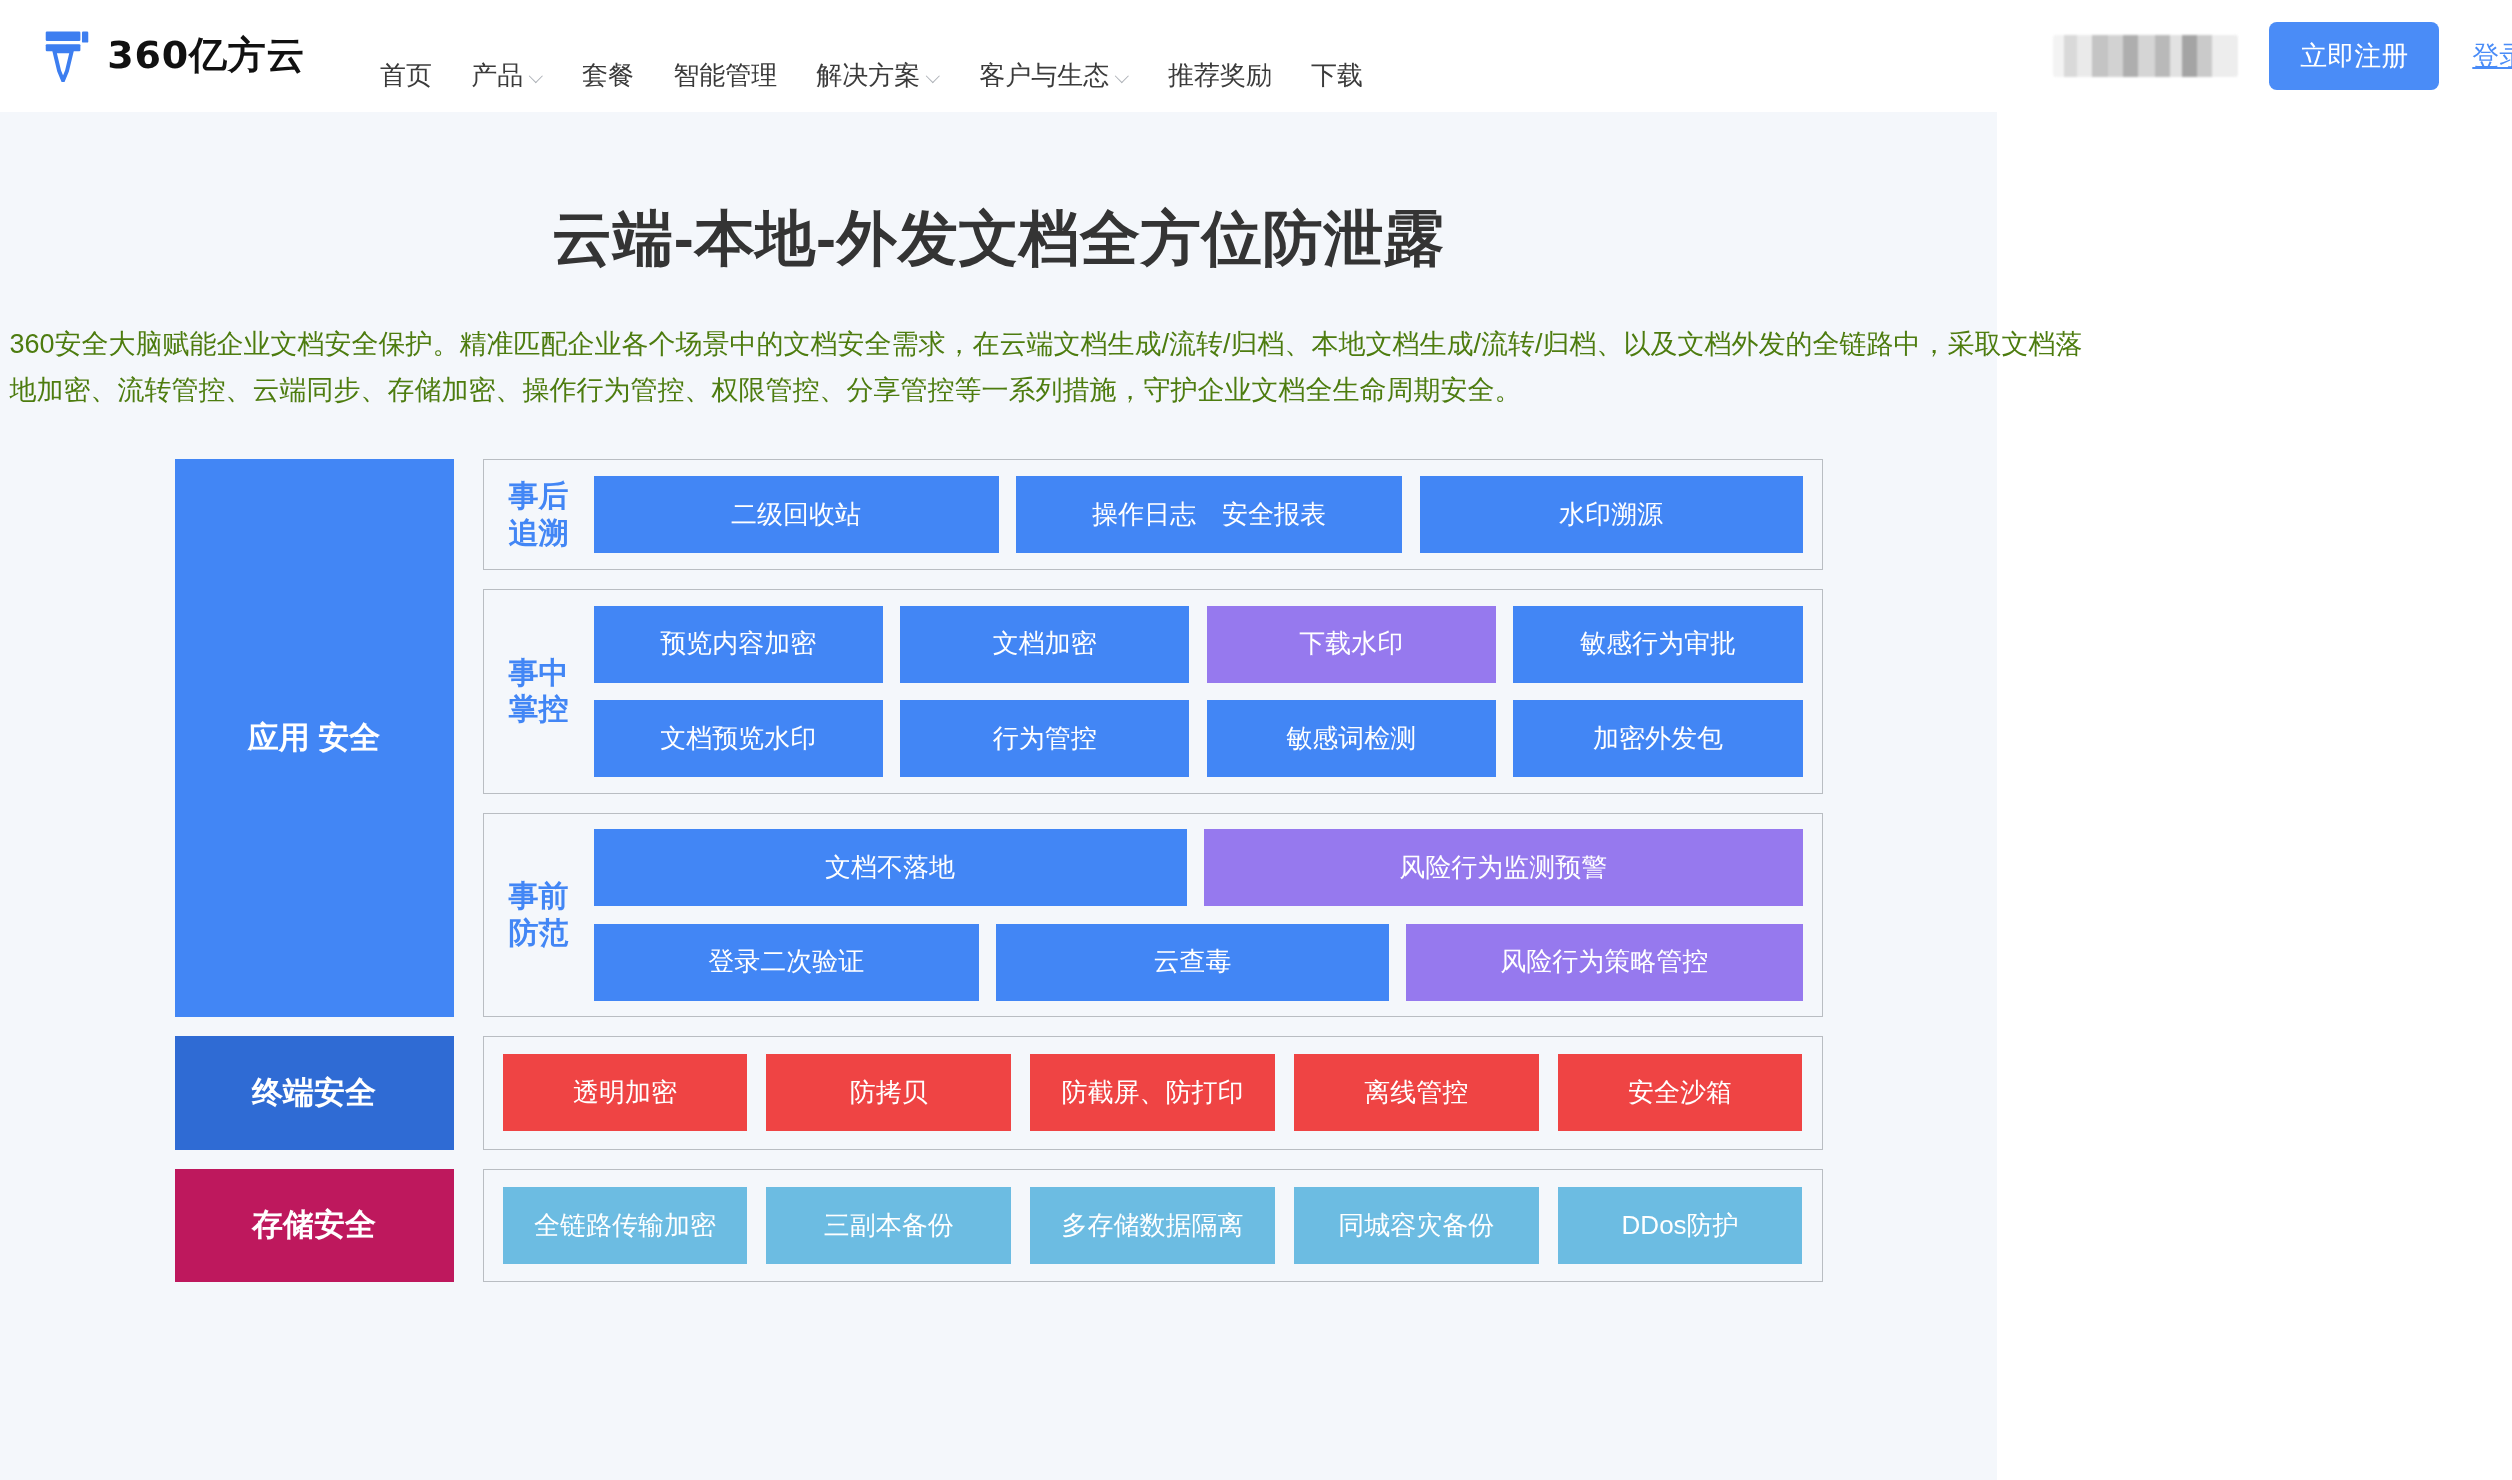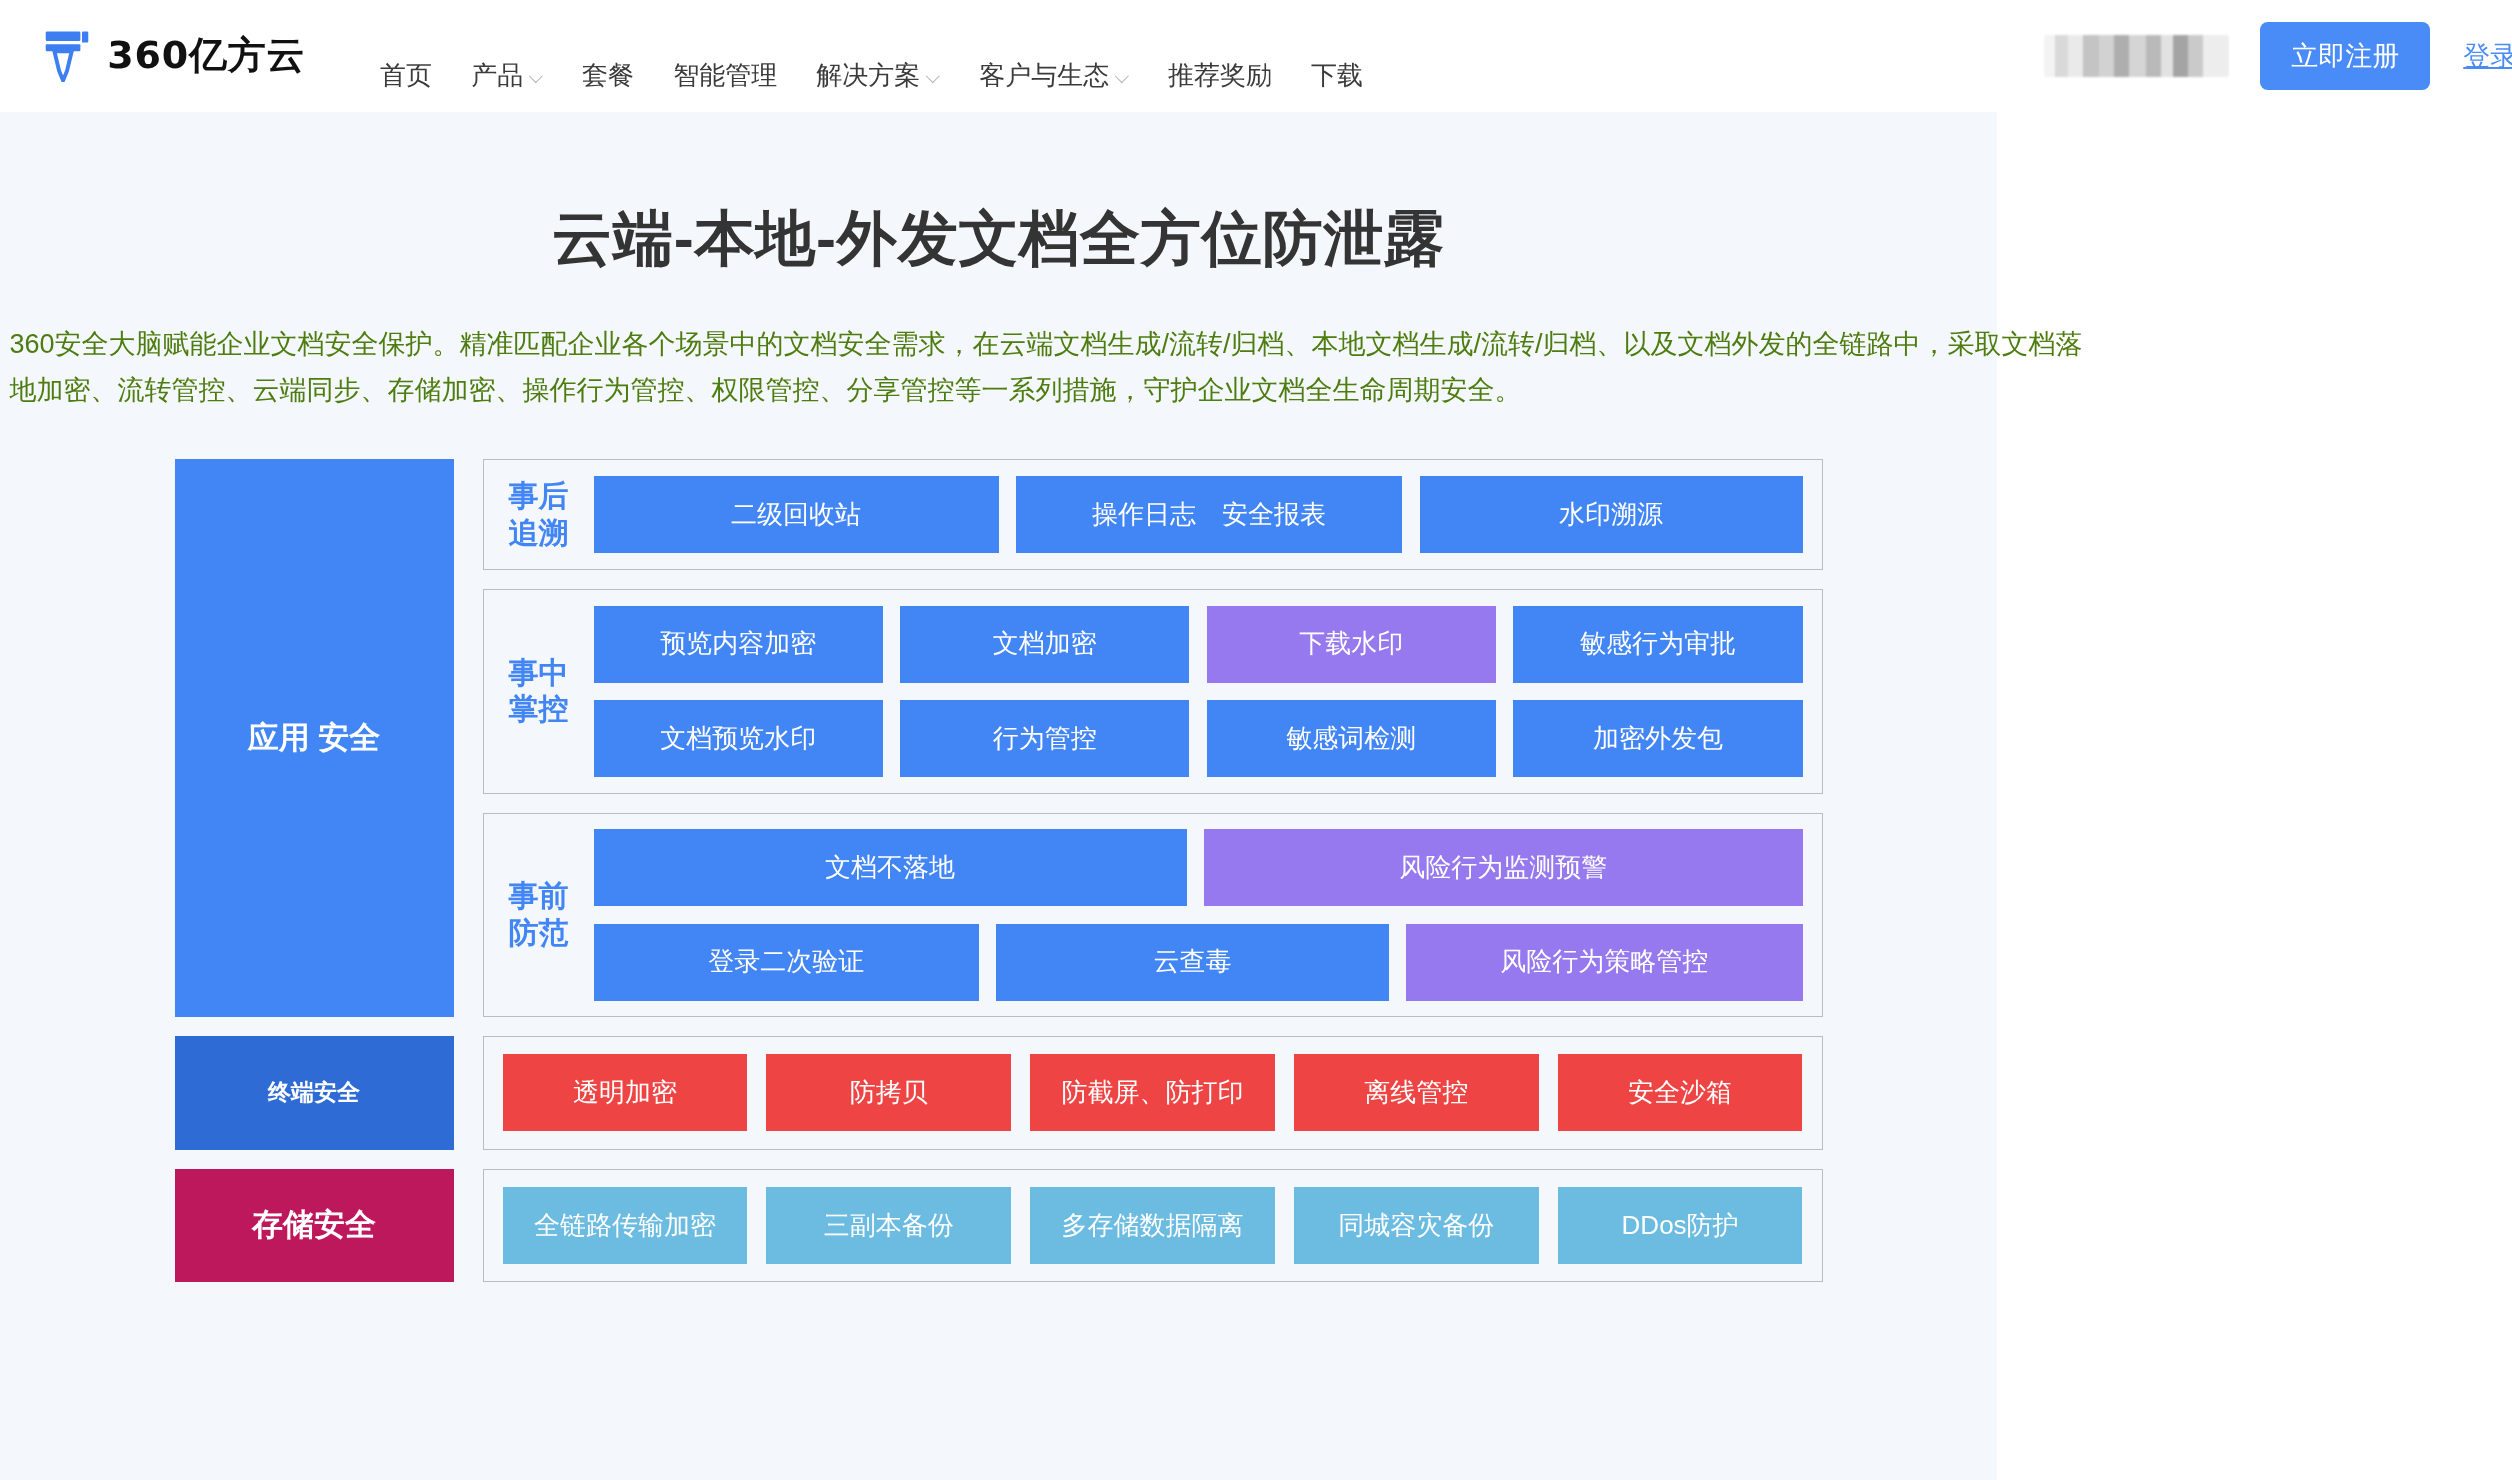--- a/index.html
+++ b/index.html
@@ -67,21 +67,21 @@
     position: absolute;
     left: 0.8px; top: 0px;
     width: 8.6px; height: 8.6px;
     border-right: 1.6px solid #aeb2b8;
     border-bottom: 1.6px solid #aeb2b8;
     transform: rotate(45deg);
   }
 
   .header-right {
     position: absolute;
-    right: 12px;
+    right: 3px;
     top: 0;
     height: 112px;
     display: flex;
     align-items: center;
     gap: 0;
     padding-right: 0;
   }
   .redacted {
     width: 185px;
     height: 42px;
@@ -160,21 +160,21 @@
     flex: 0 0 279px;
     display: flex;
     align-items: center;
     justify-content: center;
     color: #ffffff;
     font-weight: 700;
     text-align: center;
     line-height: 1.45;
   }
   .layer-label.app   { background: #4286f5; font-size: 31px; }
-  .layer-label.term  { background: #2f6bd4; font-size: 23px; }
+  .layer-label.term  { background: #2f6bd4; font-size: 31px; }
   .layer-label.store { background: #be185d; font-size: 31px; }
 
   .layer-body {
     flex: 1 1 auto;
     display: flex;
     flex-direction: column;
     gap: 19px;
     justify-content: flex-end;
   }
 

